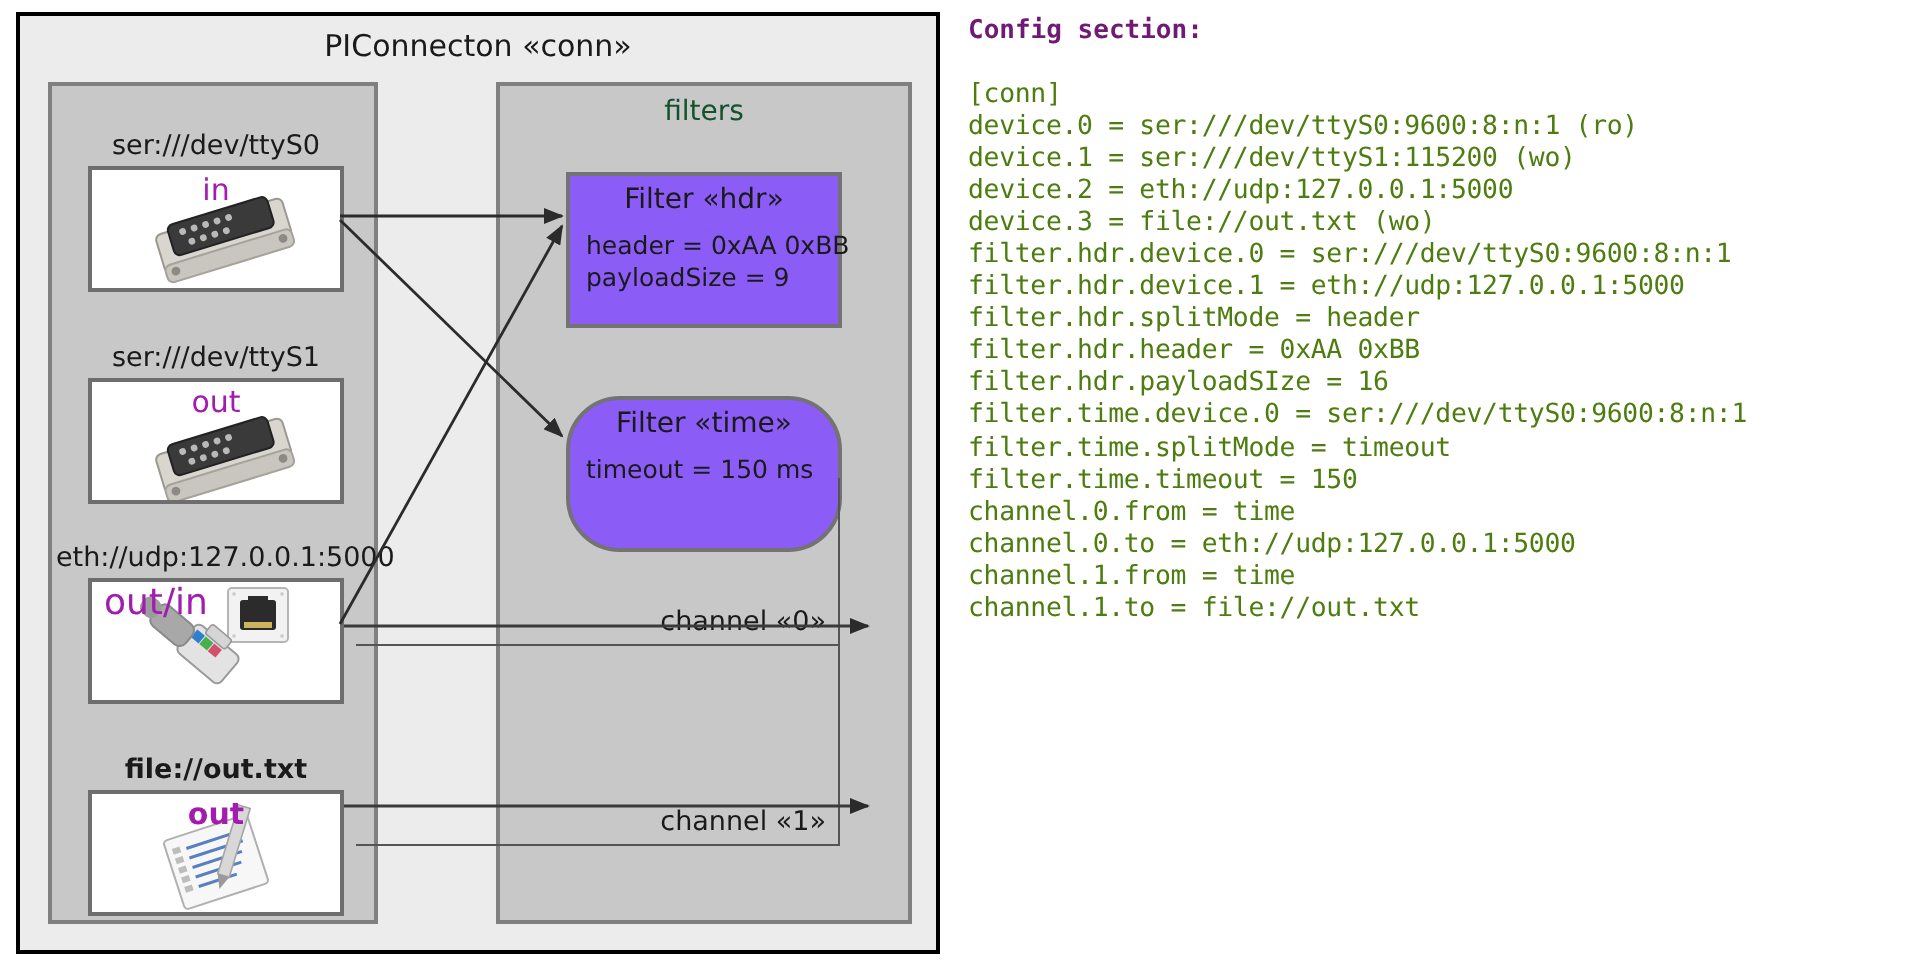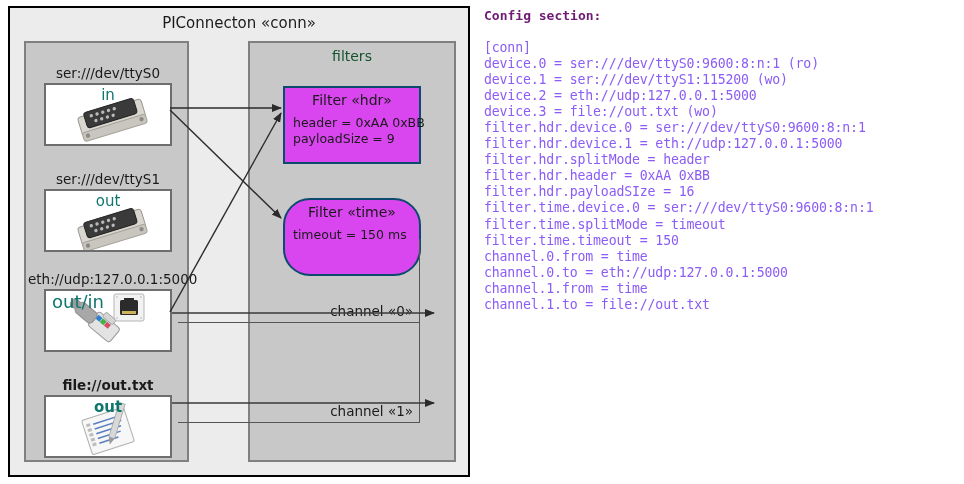--- a/index.html
+++ b/index.html
@@ -19,45 +19,45 @@
   .devices{left:14px;top:33px;width:165px;height:421px;}
   .filters{left:238px;top:33px;width:208px;height:421px;}
 
   
   .dev{position:absolute;}
   .dev-label{position:absolute;left:0;top:0;width:100%;text-align:center;
              font-size:13.5px;color:#1a1a1a;white-space:nowrap;}
   .dev-box{position:absolute;left:0;top:18px;width:100%;height:63px;
            background:#fff;border:2px solid #6e6e6e;box-sizing:border-box;overflow:hidden;}
   .dev-dir{position:absolute;left:0;top:1px;width:100%;text-align:center;
-           font-size:15px;color:#0f766e;z-index:3;}
+           font-size:15px;color:#a21caf;z-index:3;}
   .dev-dir.left{text-align:left;left:6px;width:auto;font-size:18px;top:0px;}
   .icon-wrap{position:absolute;left:0;top:0;width:100%;height:100%;}
 
   
-  .fcard{position:absolute;background:#d946ef;border:2px solid #0c4a6e;box-sizing:border-box;}
+  .fcard{position:absolute;background:#8b5cf6;border:2px solid #737373;box-sizing:border-box;}
   .fcard-title{position:absolute;left:0;top:4px;width:100%;text-align:center;
                font-size:14px;color:#1a1a1a;}
   .fcard-body{position:absolute;left:8px;top:27px;font-size:12.5px;color:#1a1a1a;
               line-height:16px;}
 
   
   .chan{position:absolute;border:1px solid #555;box-sizing:border-box;background:transparent;}
   .chan-label{position:absolute;right:6px;bottom:3px;font-size:13.5px;color:#1a1a1a;
               white-space:nowrap;}
 
   svg.overlay{position:absolute;left:0;top:0;width:964px;height:484px;
               pointer-events:none;}
 
   
   .config{position:absolute;left:482px;top:8px;width:474px;}
   .config-head{font-family:"DejaVu Sans Mono",monospace;font-weight:bold;
                font-size:13px;color:#701a75;margin:0 0 0 2px;}
   .config-body{font-family:"DejaVu Sans Mono",monospace;font-size:13.2px;
-               line-height:16.05px;color:#8b5cf6;white-space:pre;margin:17px 0 0 2px;
+               line-height:16.05px;color:#4d7c0f;white-space:pre;margin:17px 0 0 2px;
                letter-spacing:-0.15px;}
 </style>
 </head>
 <body>
 
 <div class="root">
 
   <div class="diagram">
 
     <div class="diagram-title">PIConnecton «conn»</div>

